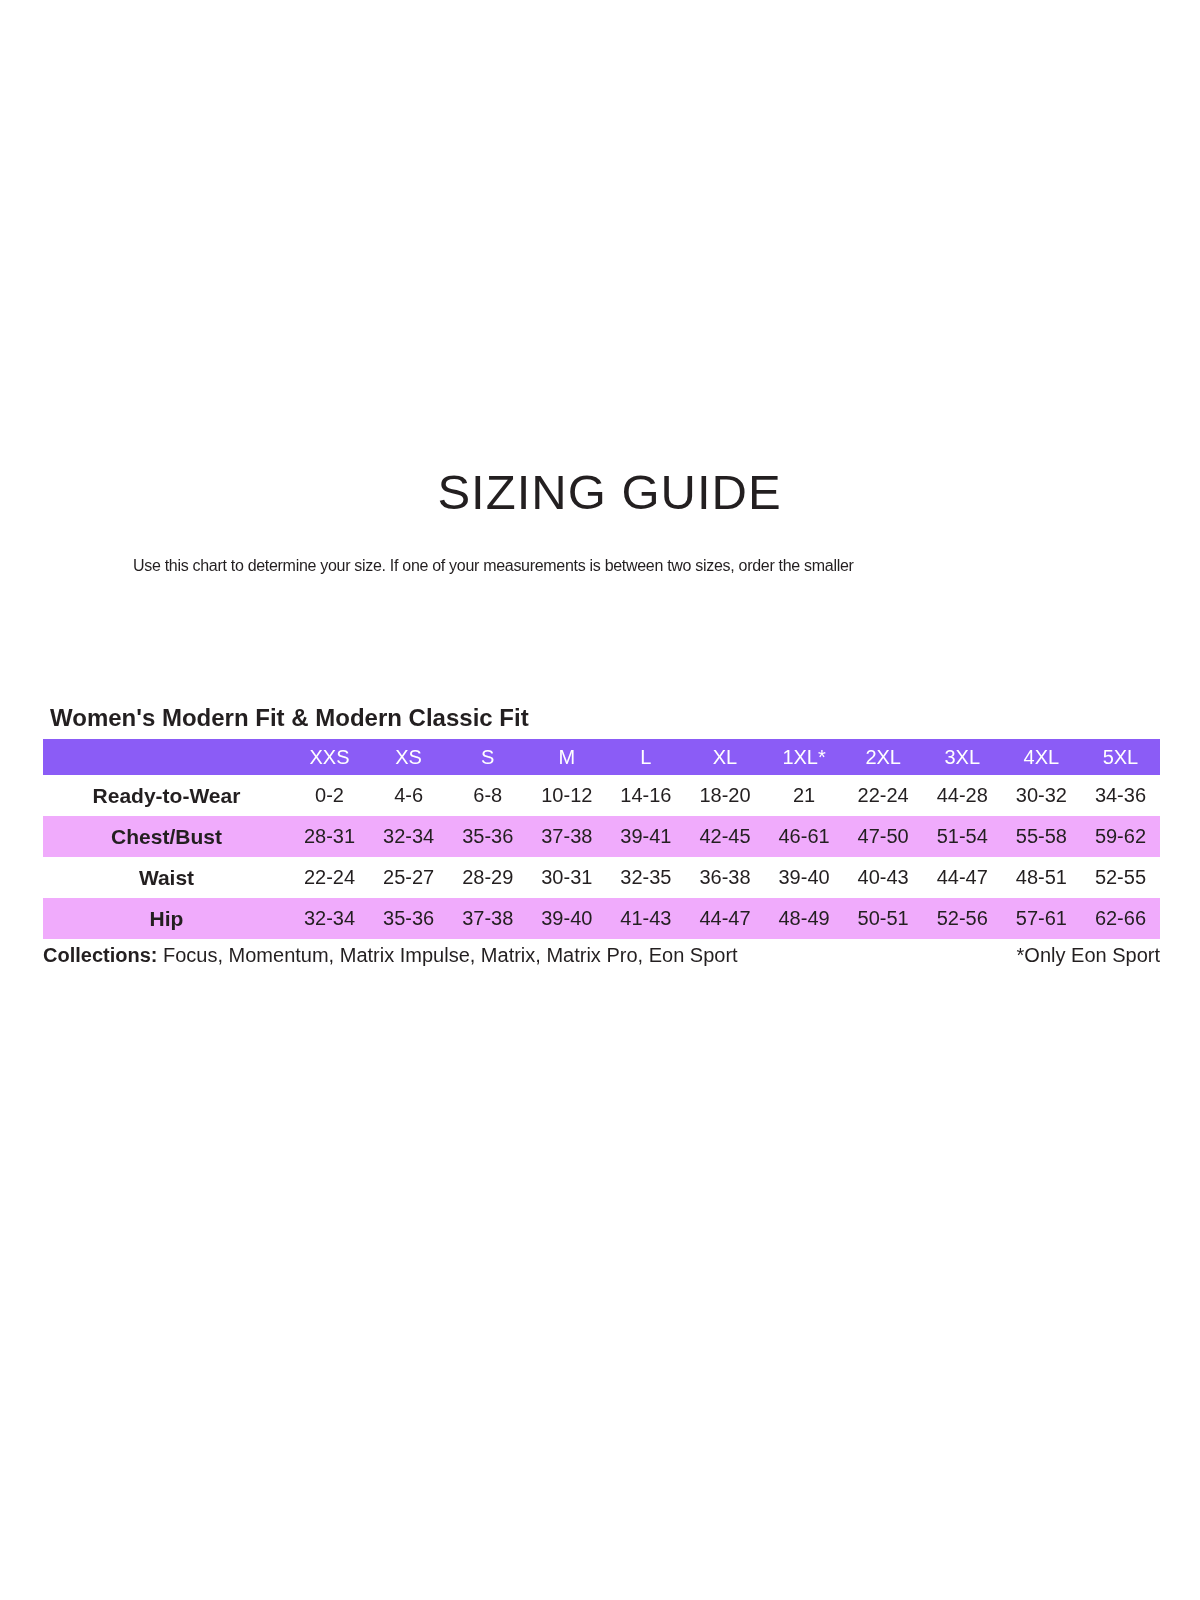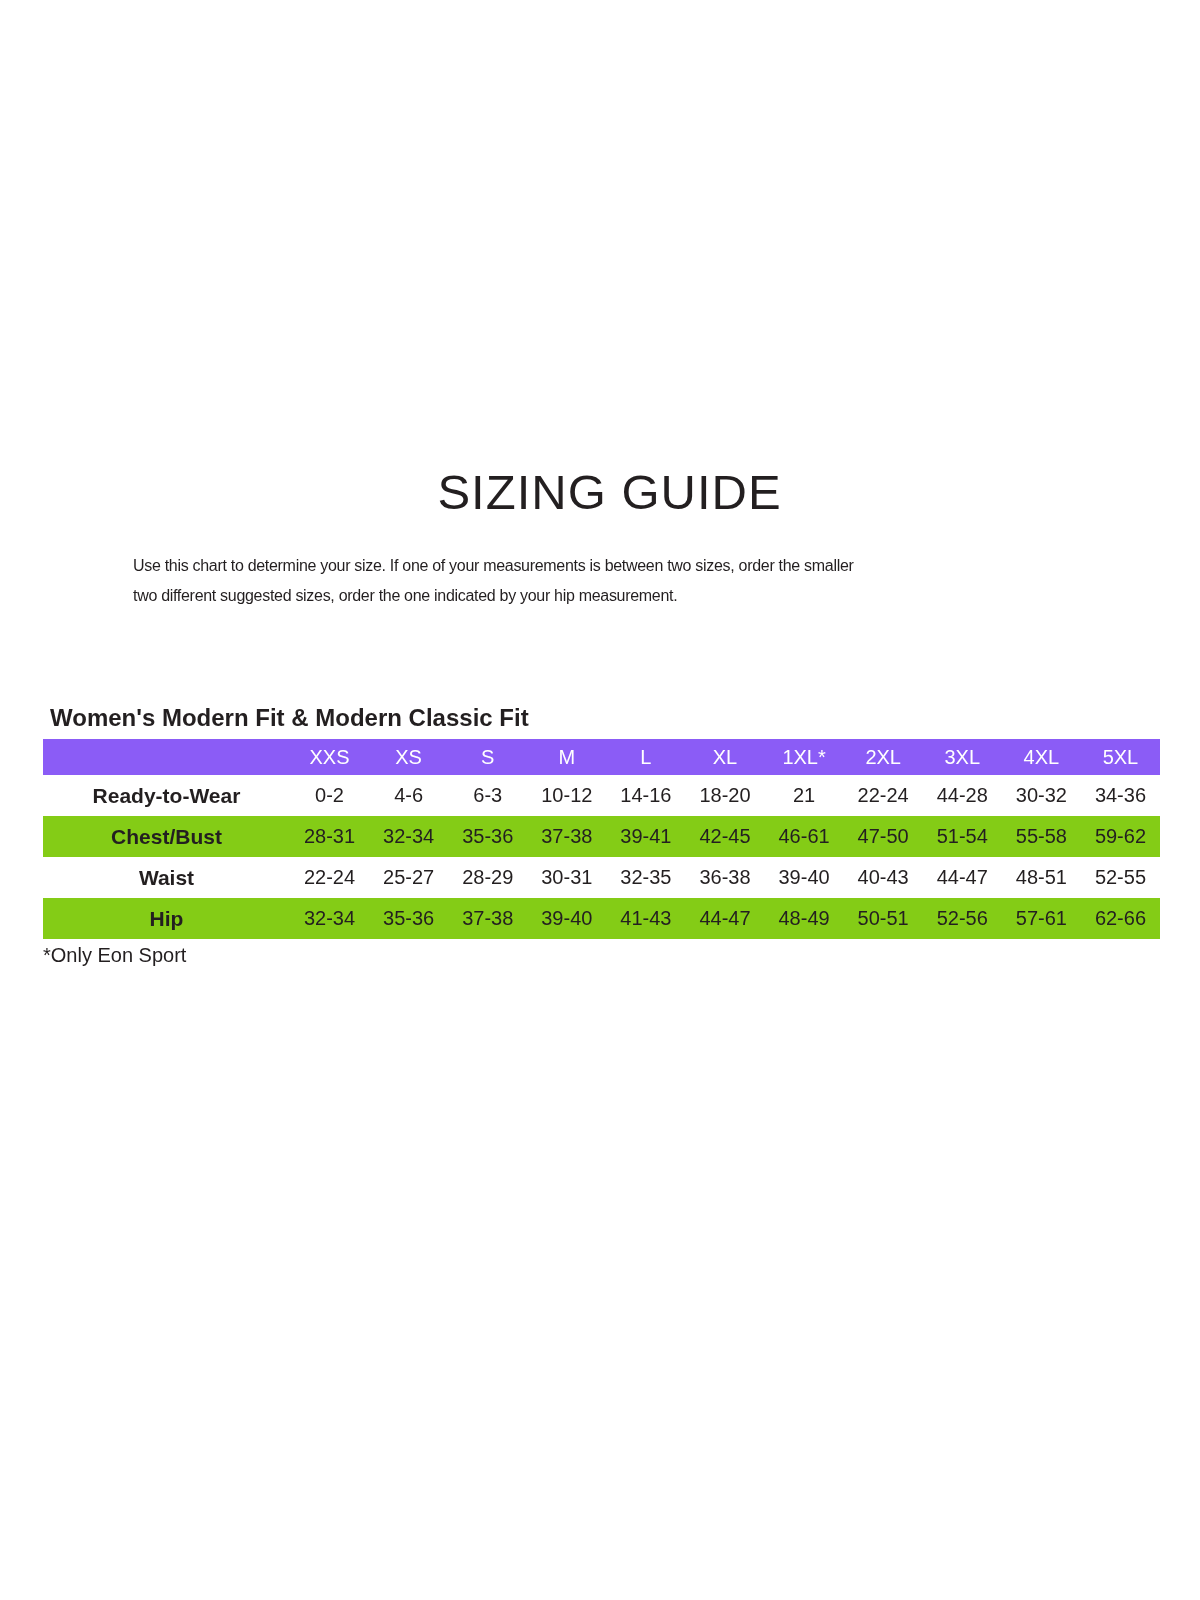--- a/index.html
+++ b/index.html
@@ -57,21 +57,21 @@
     text-align: center;
   }
   .size-table .head-cell {
     height: 36px;
     background: #8b5cf6;
     color: #ffffff;
     font-size: 20px;
   }
   .size-table .body-cell { height: 41px; }
   .size-table .row-label { font-weight: 700; font-size: 21px; }
-  .size-table .stripe { background: #84cc16; }
+  .size-table .stripe { background: #f0abfc; }
   .footer-line {
     position: absolute;
     top: 944px;
     left: 43px;
     width: 1117px;
     display: flex;
     justify-content: space-between;
     align-items: baseline;
     font-size: 20px;
   }
@@ -79,21 +79,20 @@
 </style>
 </head>
 <body>
 
 <div class="page">
 
   <div class="title">SIZING GUIDE</div>
 
   <div class="intro">
     <div class="line">Use this chart to determine your size. If one of your measurements is between two sizes, order the smaller</div>
-    <div class="line">two different suggested sizes, order the one indicated by your hip measurement.</div>
   </div>
 
   <div class="section-heading">Women's Modern Fit &amp; Modern Classic Fit</div>
 
   <div class="size-table">
 
     <div class="cell head-cell"></div>
     <div class="cell head-cell">XXS</div>
     <div class="cell head-cell">XS</div>
     <div class="cell head-cell">S</div>
@@ -102,21 +101,21 @@
     <div class="cell head-cell">XL</div>
     <div class="cell head-cell">1XL*</div>
     <div class="cell head-cell">2XL</div>
     <div class="cell head-cell">3XL</div>
     <div class="cell head-cell">4XL</div>
     <div class="cell head-cell">5XL</div>
 
     <div class="cell body-cell row-label">Ready-to-Wear</div>
     <div class="cell body-cell">0-2</div>
     <div class="cell body-cell">4-6</div>
-    <div class="cell body-cell">6-3</div>
+    <div class="cell body-cell">6-8</div>
     <div class="cell body-cell">10-12</div>
     <div class="cell body-cell">14-16</div>
     <div class="cell body-cell">18-20</div>
     <div class="cell body-cell">21</div>
     <div class="cell body-cell">22-24</div>
     <div class="cell body-cell">44-28</div>
     <div class="cell body-cell">30-32</div>
     <div class="cell body-cell">34-36</div>
 
     <div class="cell body-cell row-label stripe">Chest/Bust</div>
@@ -153,16 +152,17 @@
     <div class="cell body-cell stripe">41-43</div>
     <div class="cell body-cell stripe">44-47</div>
     <div class="cell body-cell stripe">48-49</div>
     <div class="cell body-cell stripe">50-51</div>
     <div class="cell body-cell stripe">52-56</div>
     <div class="cell body-cell stripe">57-61</div>
     <div class="cell body-cell stripe">62-66</div>
   </div>
 
   <div class="footer-line">
+    <div><span class="bold">Collections:</span><span> Focus, Momentum, Matrix Impulse, Matrix, Matrix Pro, Eon Sport</span></div>
     <div>*Only Eon Sport</div>
   </div>
 
 </div>
 
 </body></html>

